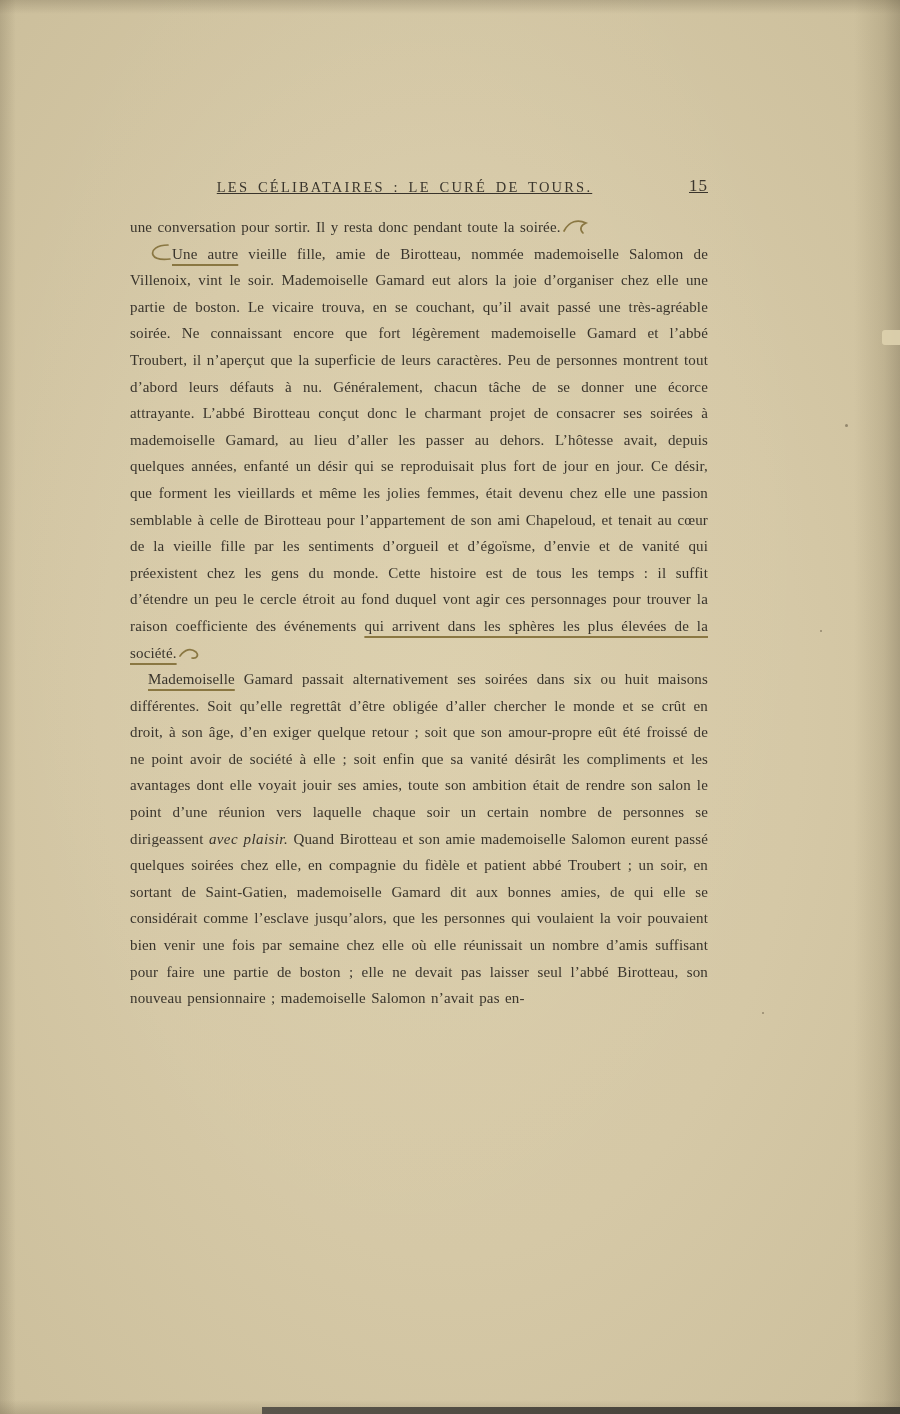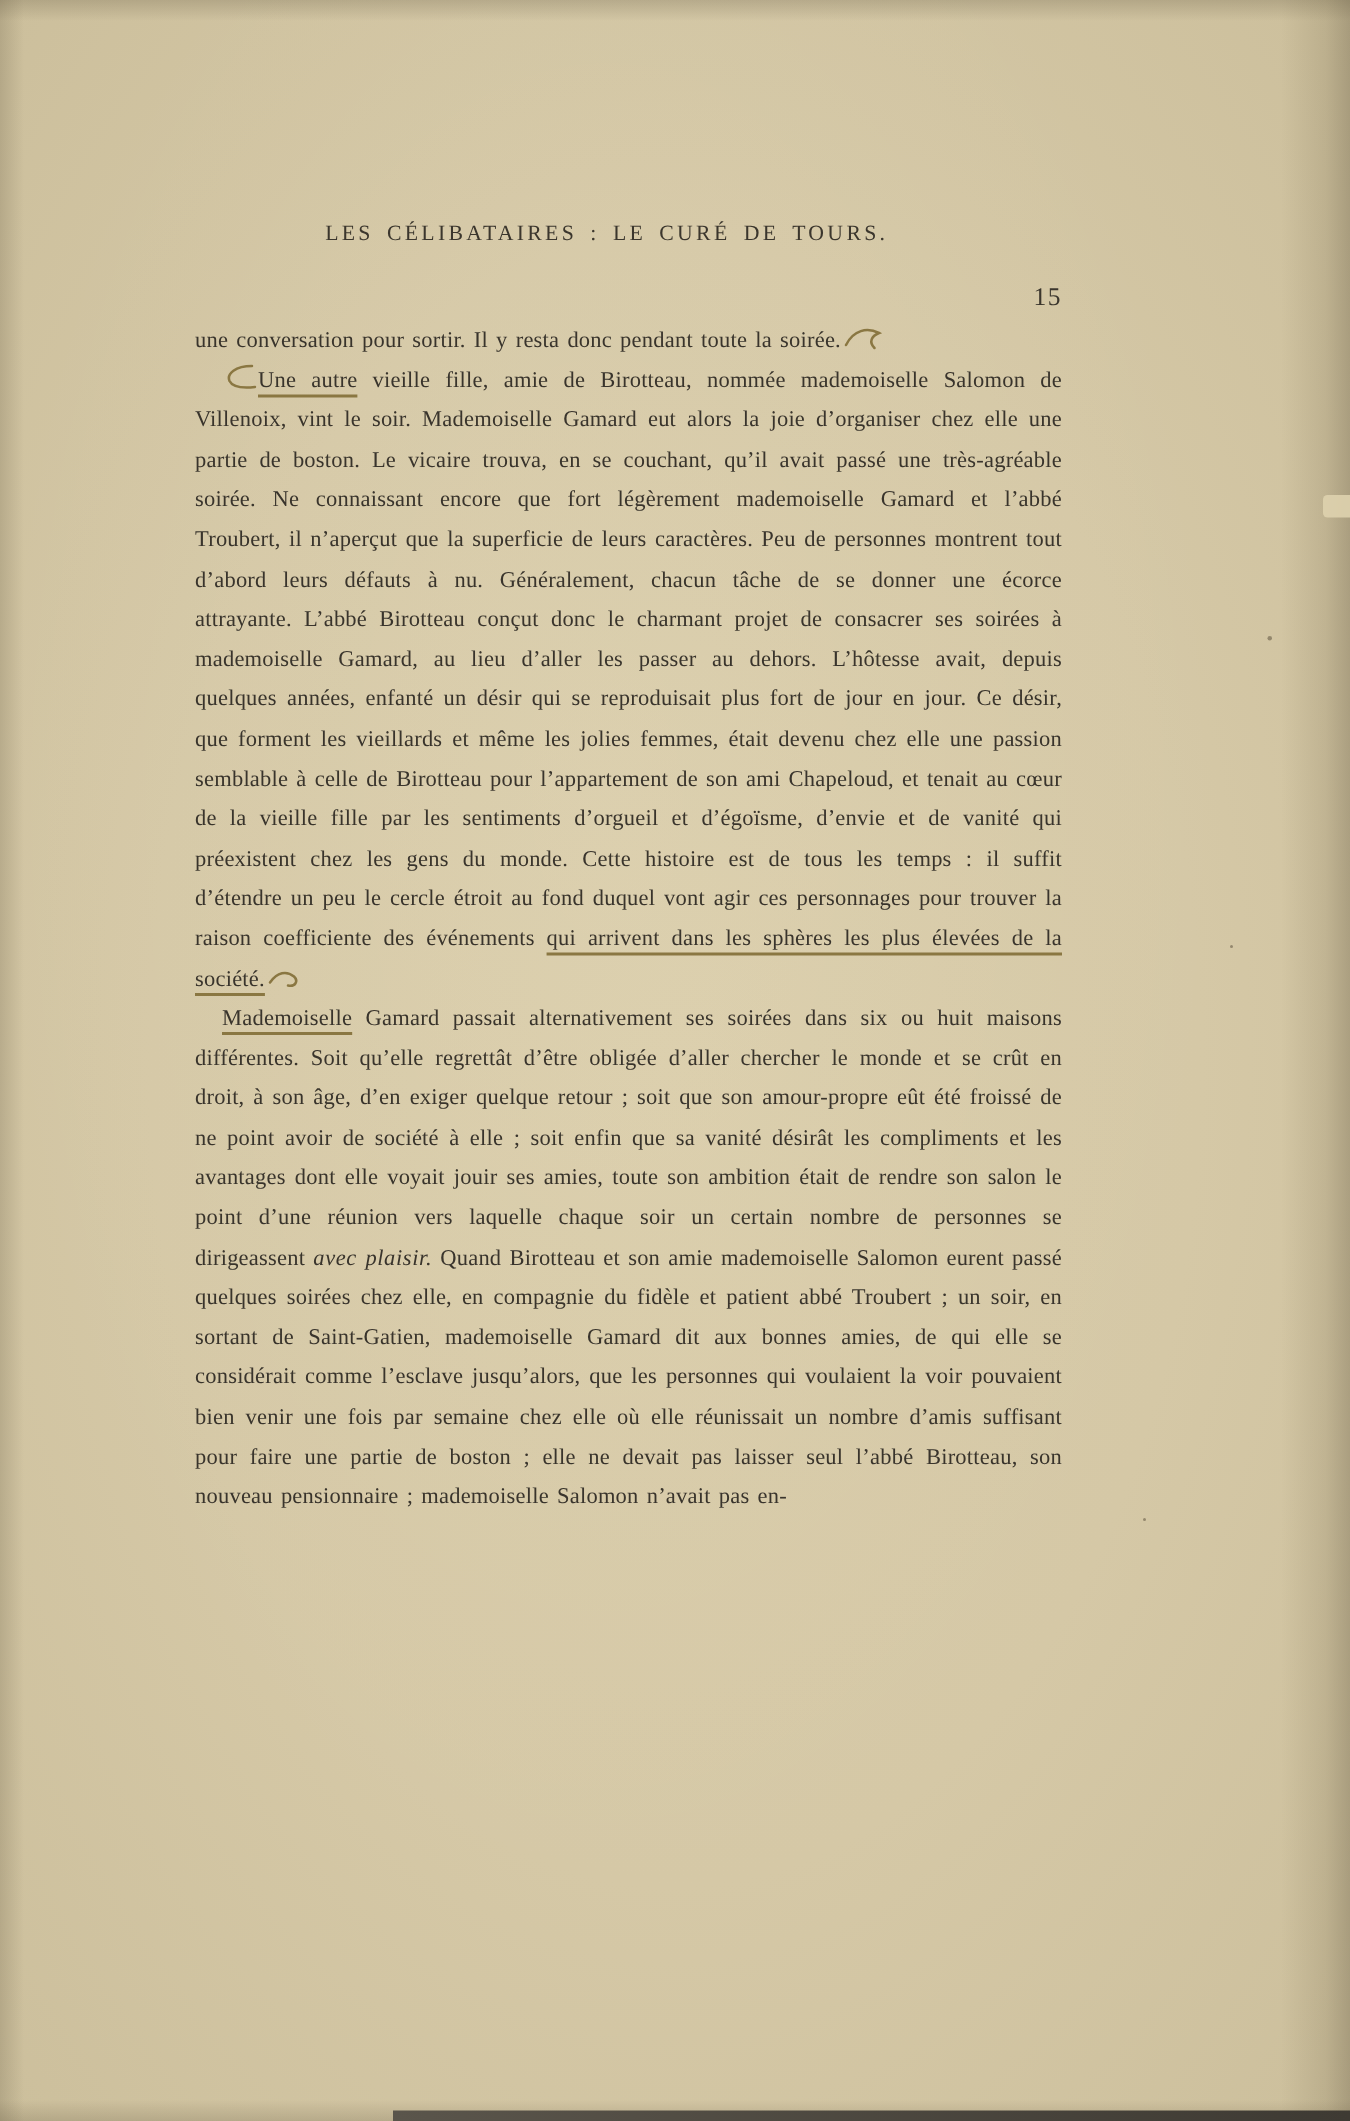--- a/index.html
+++ b/index.html
@@ -37,22 +37,22 @@
                  background:#ded2ae; border-radius:3px 0 0 3px; opacity:0.9; }
   .speck       { position:absolute; width:3px; height:3px; border-radius:50%;
                  background:#5f5440; opacity:0.55; }
   .speck.s1 { left:845px; top:424px; }
   .speck.s2 { left:820px; top:630px; width:2px; height:2px; }
   .speck.s3 { left:762px; top:1012px; width:2px; height:2px; }
 
   
   .running-head {
     position: absolute;
-    top: 148px; left: 130px; width: 578px;
-    display: flex; align-items: flex-start;
+    top: 136px; left: 130px; width: 578px;
+    display: flex; align-items: flex-end; text-decoration: underline;
   }
   .head-title {
     flex: 1;
     text-align: center;
     font-size: 14.5px;
     letter-spacing: 2.2px;
     word-spacing: 3px;
     color: #3b362d;
   }
   .page-number {

